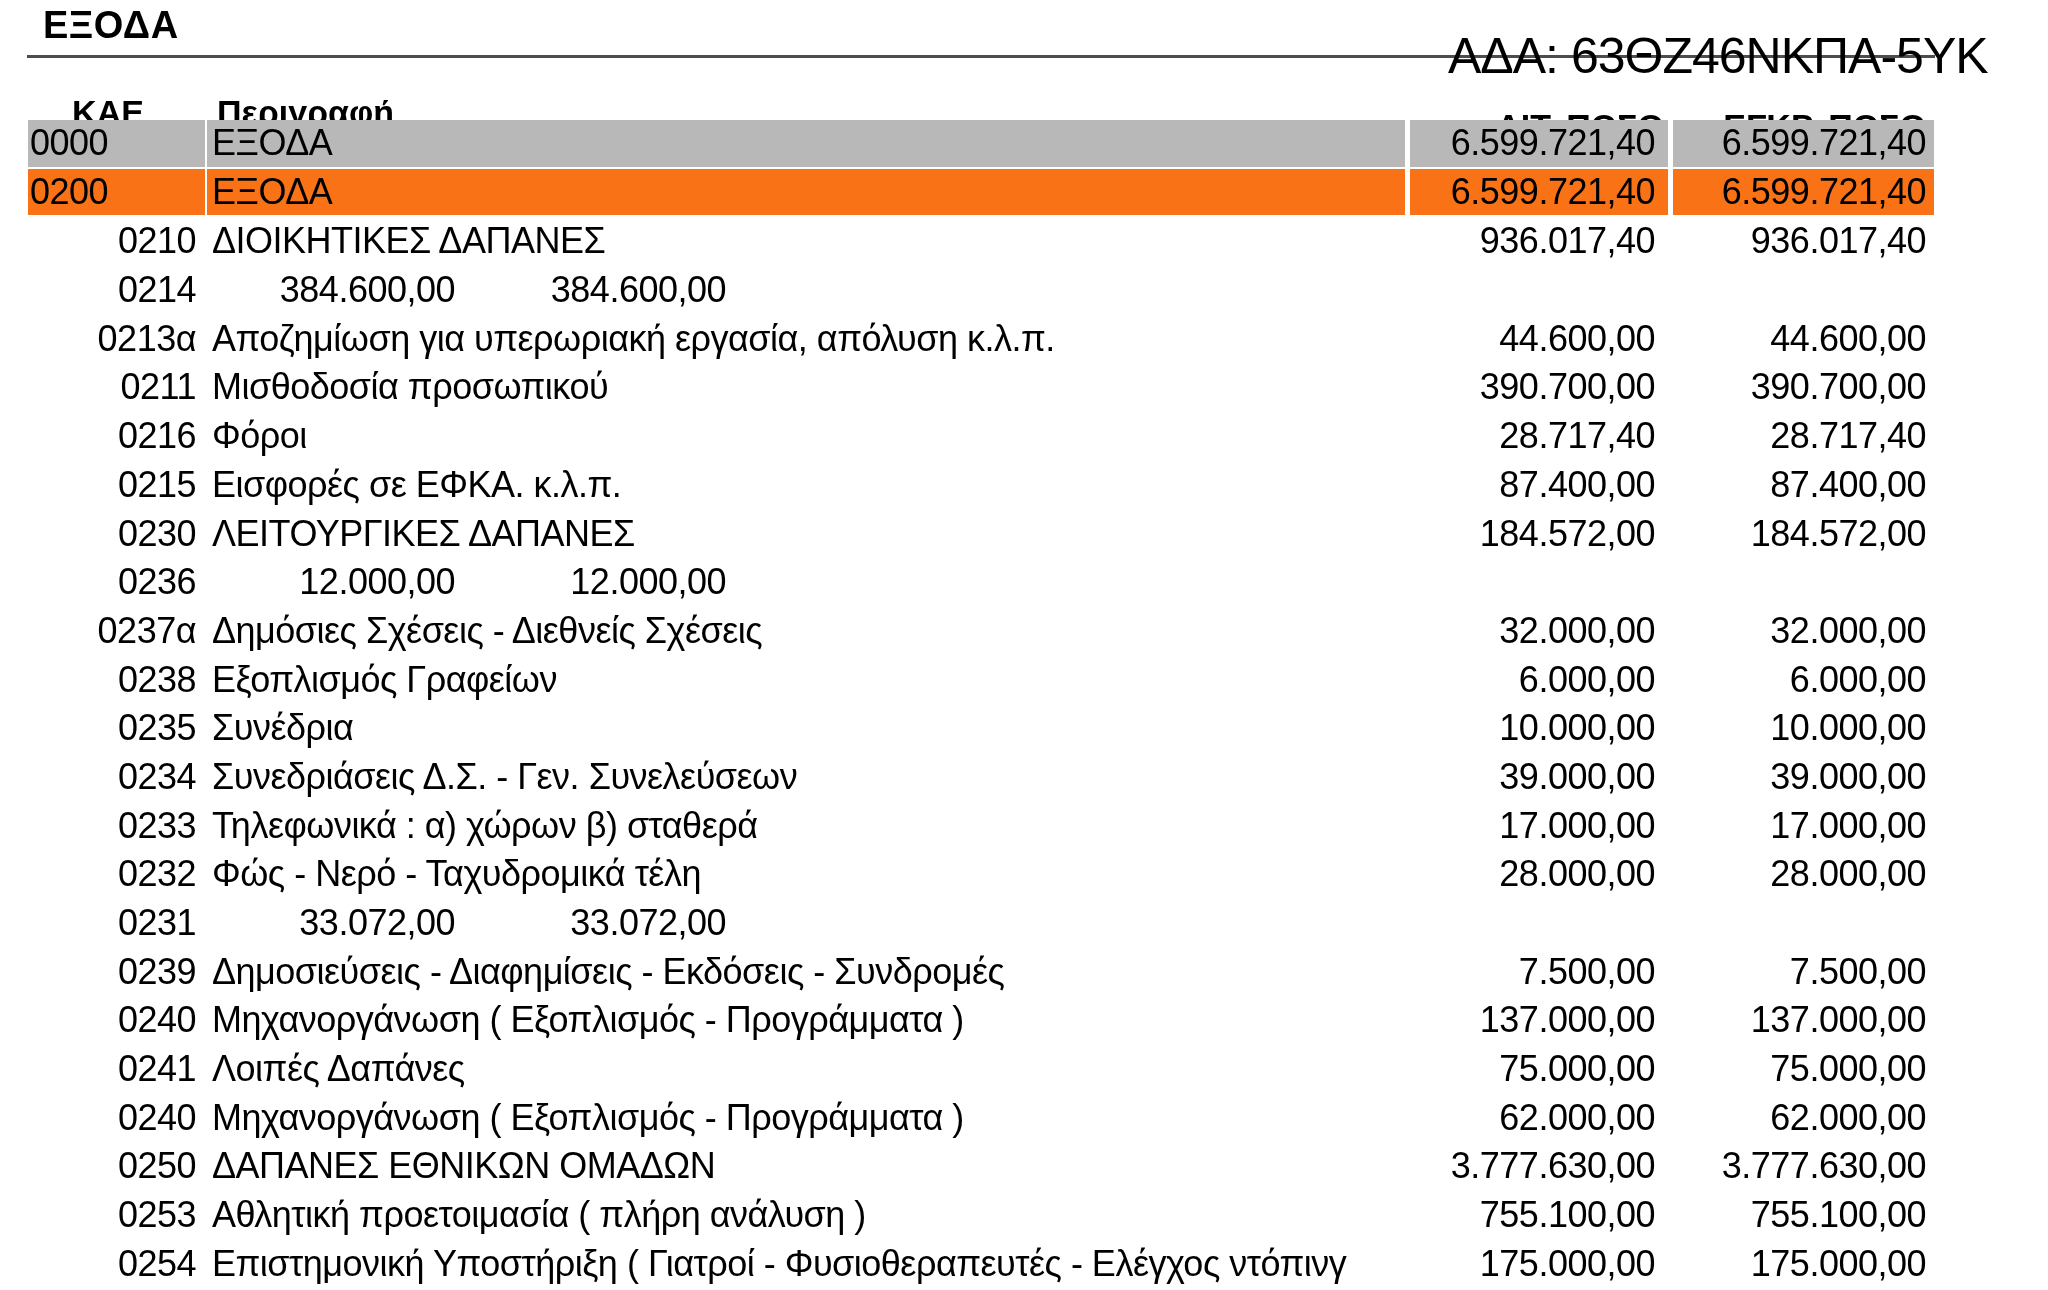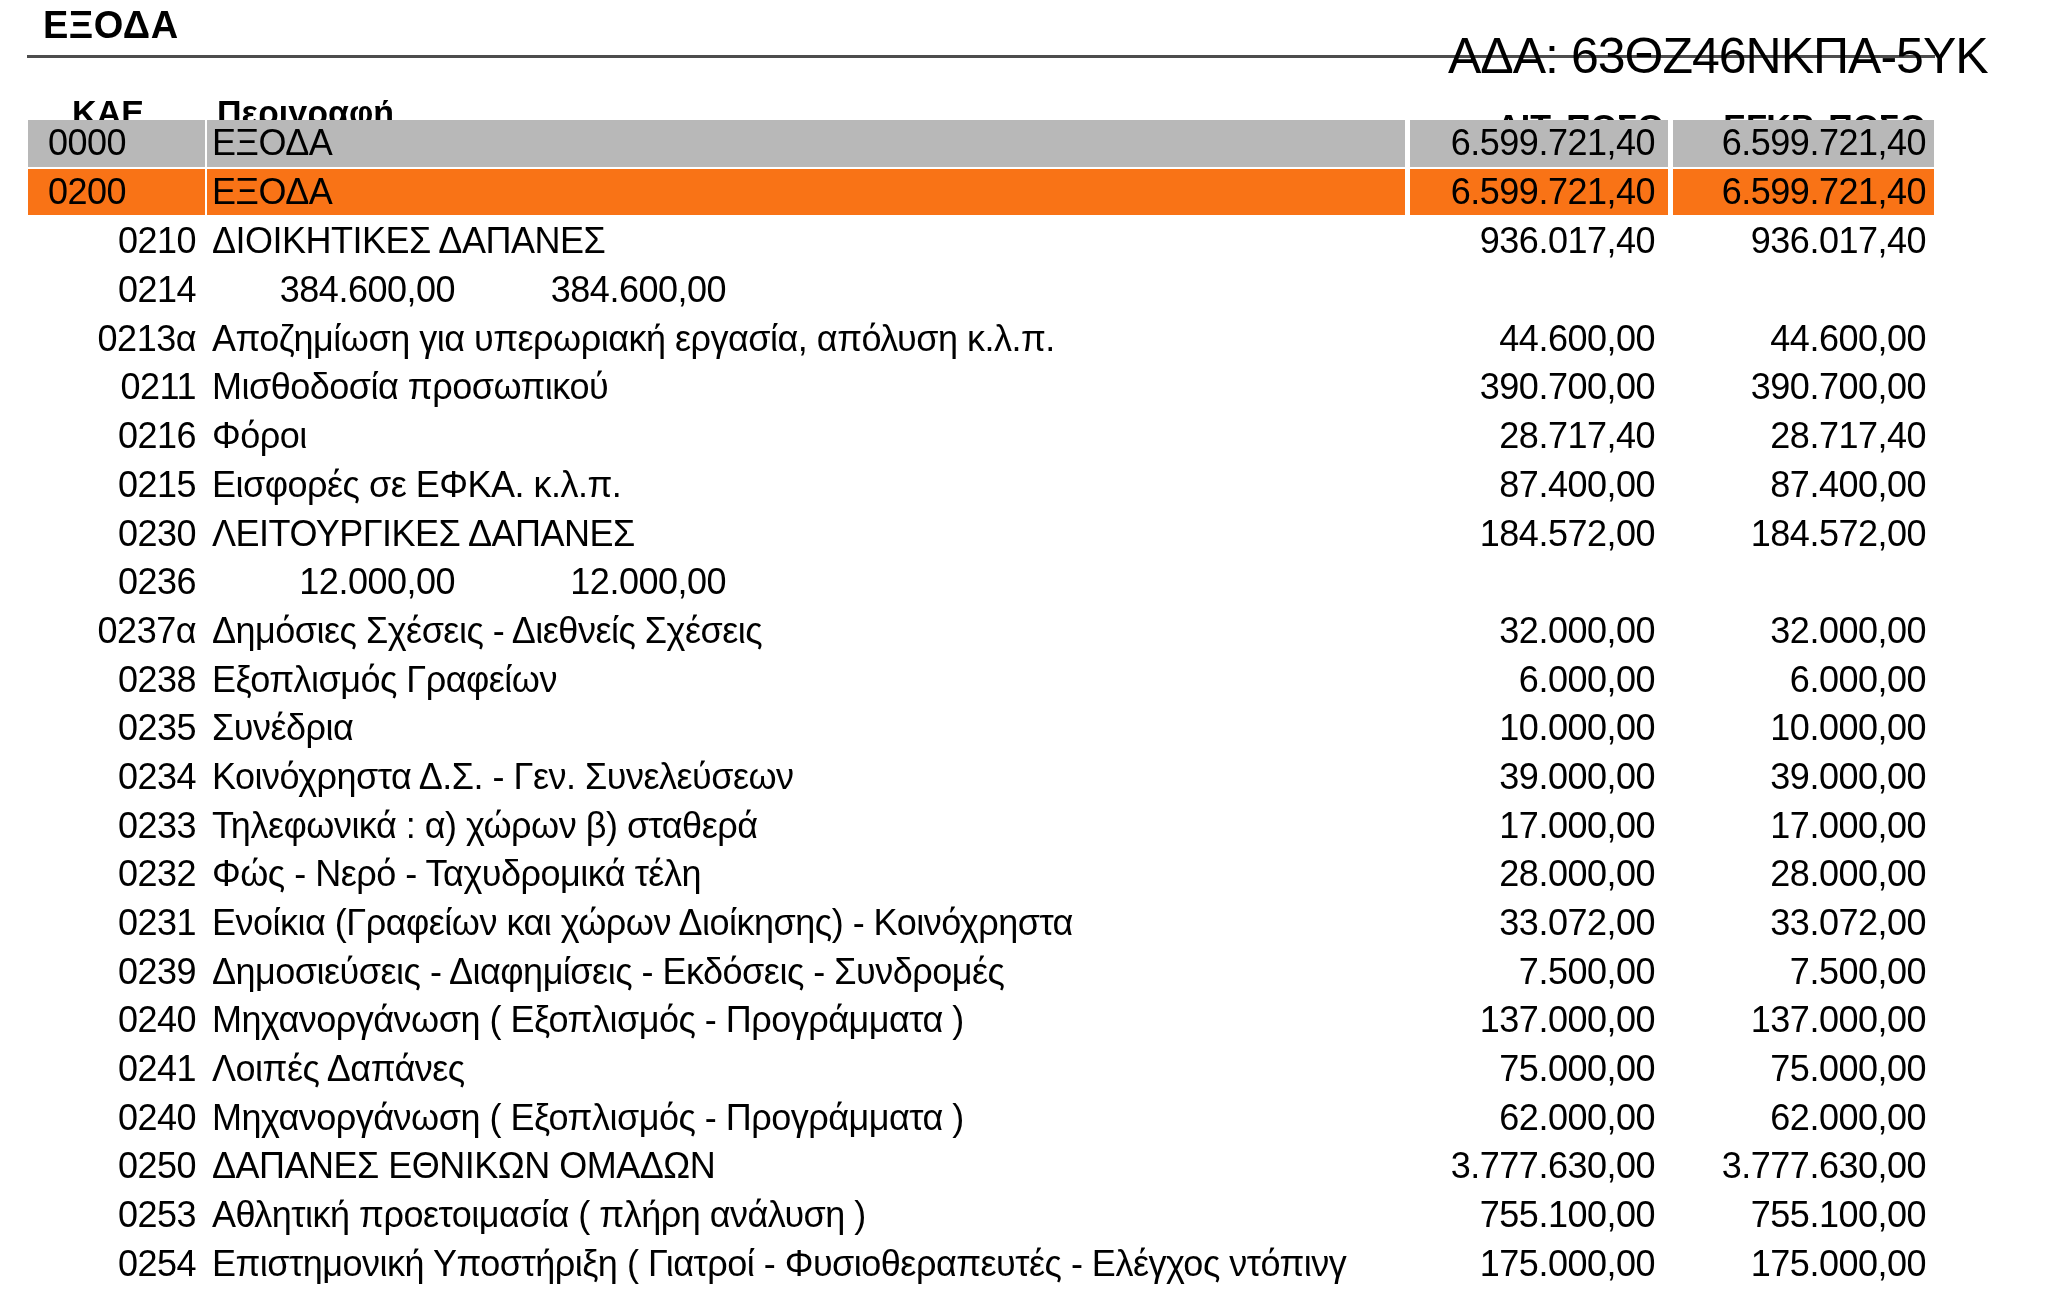--- a/index.html
+++ b/index.html
@@ -82,21 +82,21 @@
     white-space: nowrap;
     overflow: hidden;
   }
   .cell-kae {
     width: 177px;
     text-align: right;
     padding-right: 9px;
   }
   .row.total .cell-kae, .row.group .cell-kae {
     text-align: left;
-    padding-left: 20px;
+    padding-left: 2px;
   }
   .cell-desc {
     width: 1200px;
     padding-left: 7px;
   }
   .cell-ait {
     width: 263px;
     text-align: right;
     padding-right: 13px;
   }
@@ -201,39 +201,38 @@
         <div class="cell-egkr">6.000,00</div>
       </div>
       <div class="row item">
         <div class="cell-kae">0235</div>
         <div class="cell-desc">Συνέδρια</div>
         <div class="cell-ait">10.000,00</div>
         <div class="cell-egkr">10.000,00</div>
       </div>
       <div class="row item">
         <div class="cell-kae">0234</div>
-        <div class="cell-desc">Κοινόχρηστα Δ.Σ. - Γεν. Συνελεύσεων</div>
+        <div class="cell-desc">Συνεδριάσεις Δ.Σ. - Γεν. Συνελεύσεων</div>
         <div class="cell-ait">39.000,00</div>
         <div class="cell-egkr">39.000,00</div>
       </div>
       <div class="row item">
         <div class="cell-kae">0233</div>
         <div class="cell-desc">Τηλεφωνικά : α) χώρων β) σταθερά</div>
         <div class="cell-ait">17.000,00</div>
         <div class="cell-egkr">17.000,00</div>
       </div>
       <div class="row item">
         <div class="cell-kae">0232</div>
         <div class="cell-desc">Φώς - Νερό - Ταχυδρομικά τέλη</div>
         <div class="cell-ait">28.000,00</div>
         <div class="cell-egkr">28.000,00</div>
       </div>
       <div class="row item">
         <div class="cell-kae">0231</div>
-        <div class="cell-desc">Ενοίκια (Γραφείων και χώρων Διοίκησης) - Κοινόχρηστα</div>
         <div class="cell-ait">33.072,00</div>
         <div class="cell-egkr">33.072,00</div>
       </div>
       <div class="row item">
         <div class="cell-kae">0239</div>
         <div class="cell-desc">Δημοσιεύσεις - Διαφημίσεις - Εκδόσεις - Συνδρομές</div>
         <div class="cell-ait">7.500,00</div>
         <div class="cell-egkr">7.500,00</div>
       </div>
       <div class="row item">

